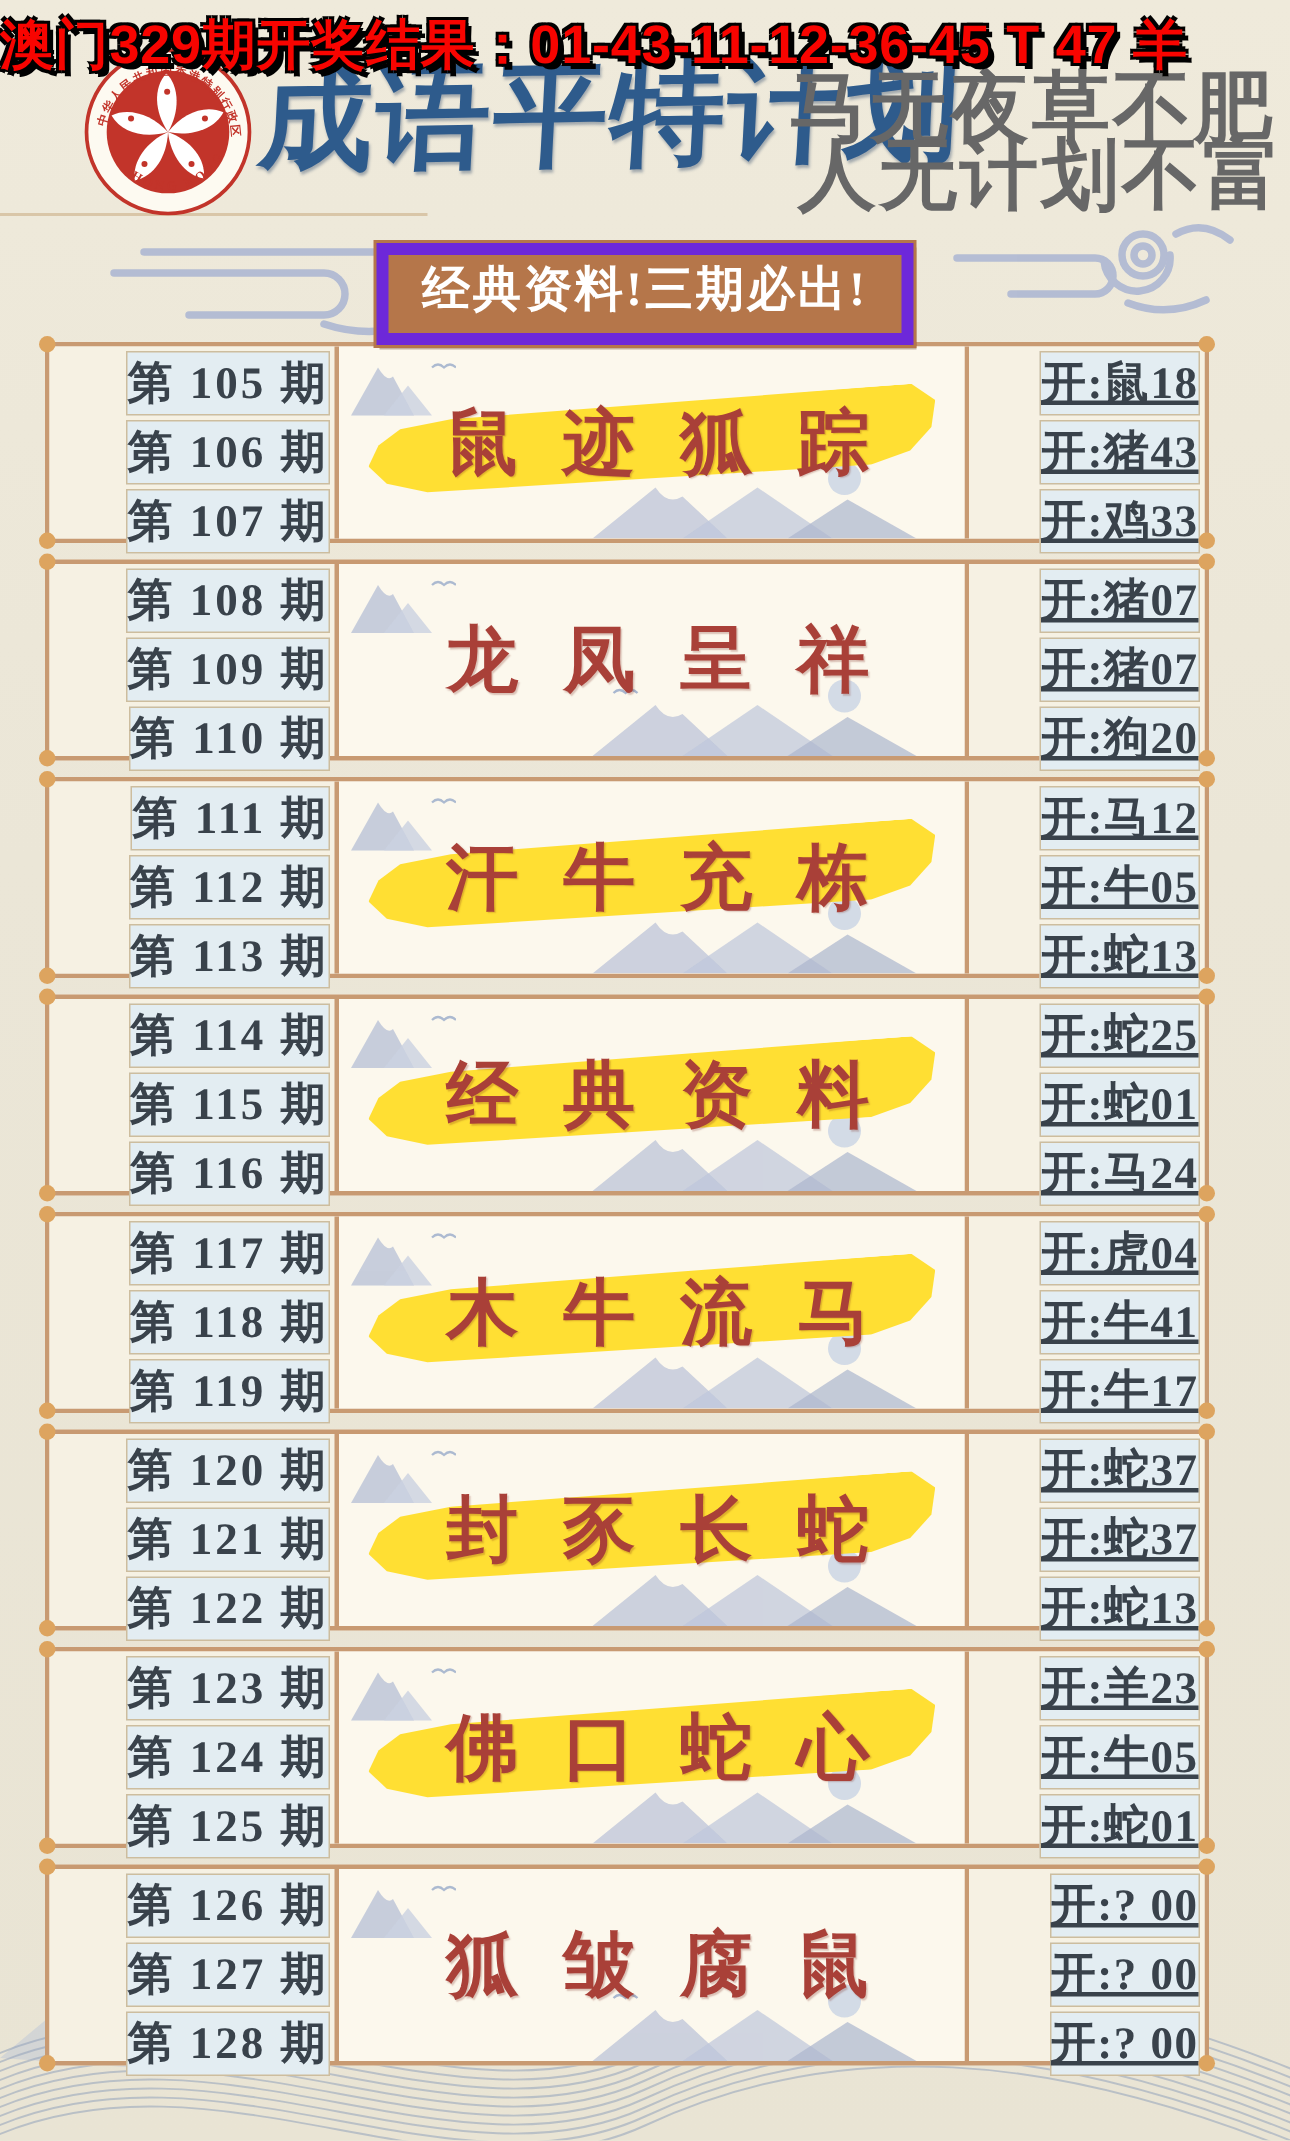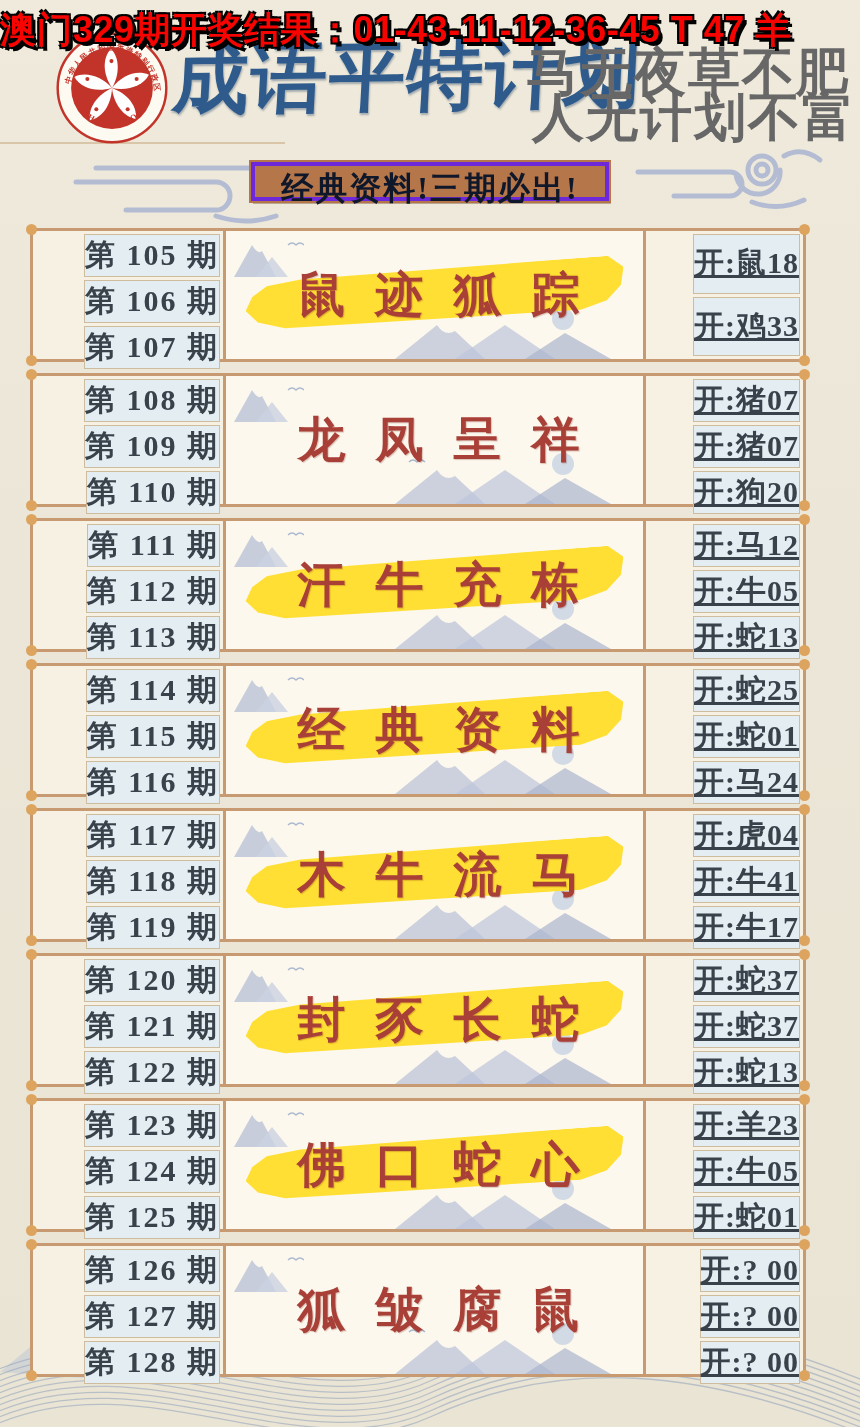--- a/index.html
+++ b/index.html
@@ -42,25 +42,25 @@
     position:absolute; left:0; top:142px; width:285px; height:0;
     border-top:2px solid #d9c6a8;
   }
 
   .cloud-left  { position:absolute; left:66px;  top:148px; z-index:0; }
   .cloud-right { position:absolute; right:36px; top:132px; z-index:0; }
 
   
   .promo {
     position:absolute; top:162px; left:50%; transform:translateX(-50%);
-    width:358px; height:39px; z-index:3;
+    width:358px; height:68px; z-index:3;
     background:#b5764a;
-    border:4px solid #6d28d9;
+    border:8px solid #6d28d9;
     box-shadow:0 0 0 2px #b5764a, 2px 3px 0 rgba(90,45,15,.35);
-    color:#0f172a; font-size:32px; font-weight:bold;
+    color:#ffffff; font-size:32px; font-weight:bold;
     letter-spacing:2px; text-align:center; line-height:45px; white-space:nowrap;
   }
 
   
   .blocks { position:absolute; top:228px; left:30px; width:776px; z-index:2; }
   .block {
     position:relative; height:134px; margin-bottom:11px;
     border:3px solid #c89a72; background:#f5f0e2;
     display:flex;
   }
@@ -211,20 +211,21 @@
         <path d="M24 20 q4 -4 8 0 q4 -4 8 0" stroke="#9fb0cc" stroke-width="1.5" fill="none"></path>
       </svg>
       <div class="idiom-wrap">
         <span class="stripe"></span>
         <span class="idiom">鼠迹狐踪</span>
       </div>
     </div>
 
     <div class="col right">
       <div class="cell result">开:鼠18</div>
+      <div class="cell result">开:猪43</div>
       <div class="cell result">开:鸡33</div>
     </div>
   </section>
 
   <section class="block">
     <i class="dot tl"></i>
     <i class="dot tr"></i>
     <i class="dot bl"></i>
     <i class="dot br"></i>
 

